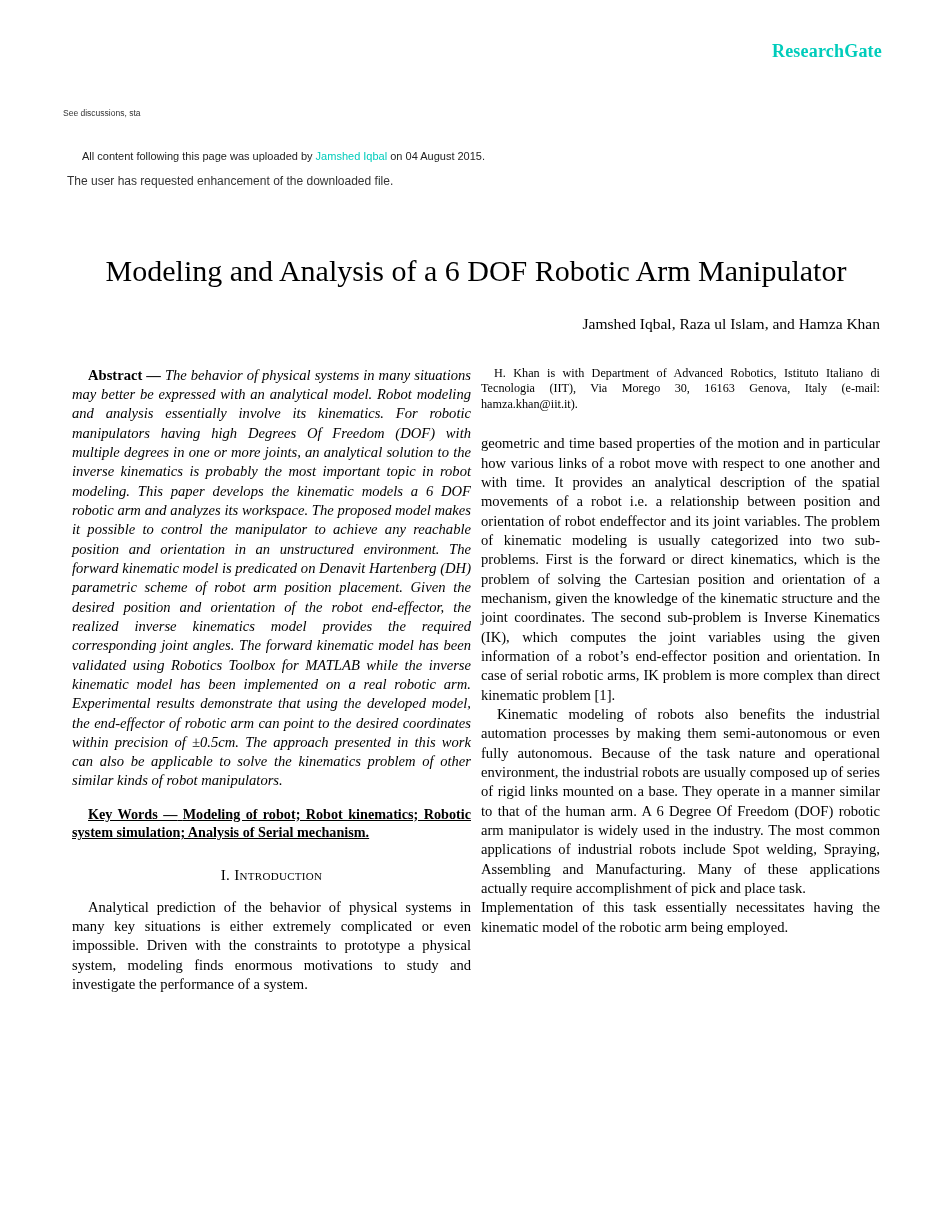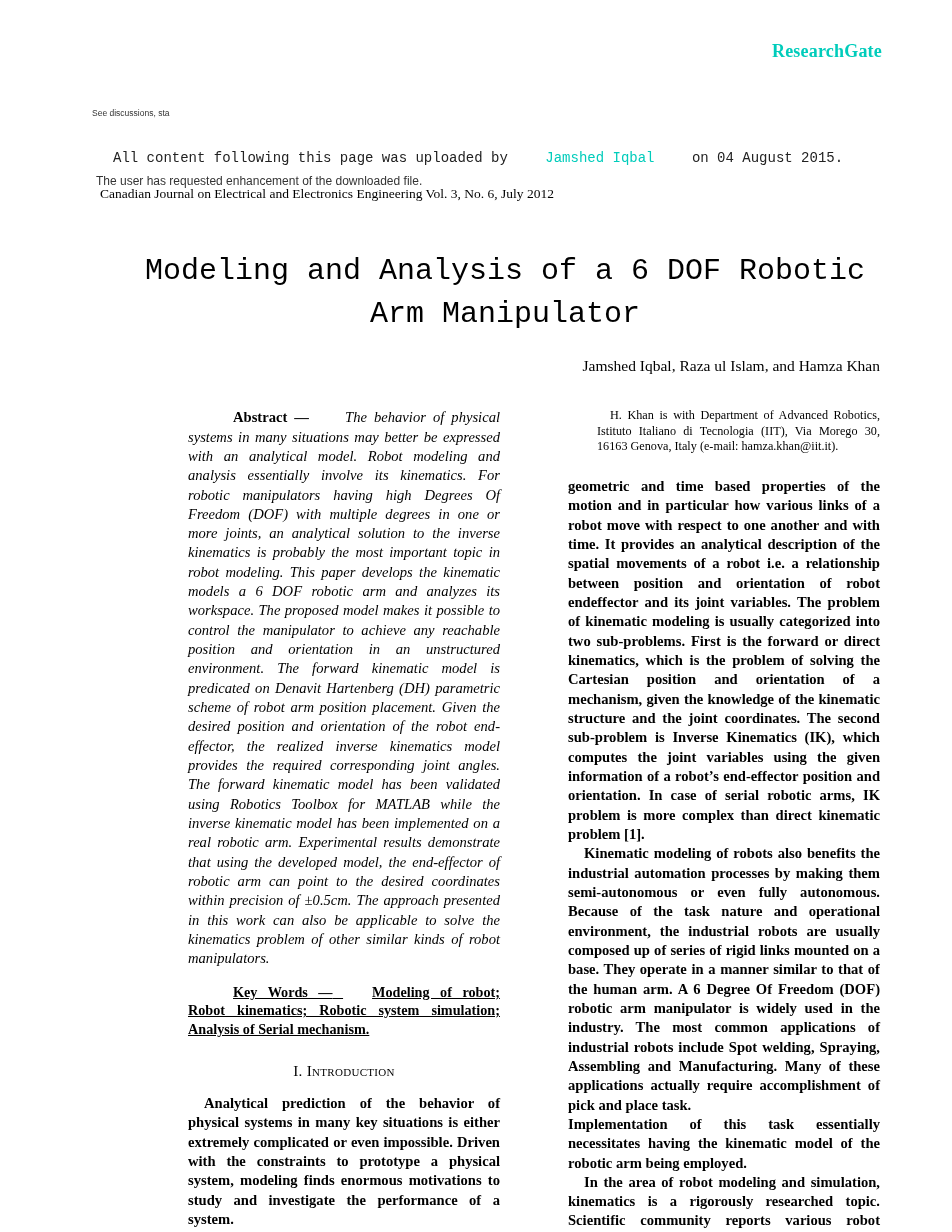--- a/index.html
+++ b/index.html
@@ -1,15 +1,15 @@
 <!DOCTYPE html>
 <html><head>
 <meta charset="utf-8">
 <style>
-  * { box-sizing: border-box; padding-left: 29px; }
+  * { box-sizing: border-box; }
   html, body { margin: 0; padding: 0; background: #e9e9e9; }
   .page {
     position: relative;
     width: 952px;
     height: 1232px;
     margin: 0 auto;
     background: #ffffff;
     font-family: "Liberation Serif", serif;
     color: #000;
     overflow: hidden;
@@ -28,24 +28,24 @@
   .see-discussions {
     position: absolute;
     left: 63px;
     top: 108px;
     font-family: "Liberation Sans", sans-serif;
     font-size: 8.5px;
     color: #333;
   }
   .upload-note {
     position: absolute;
-    left: 55px;
+    left: 82px;
     top: 150px;
-    font-family: Liberation Mono, monospace;
-    font-size: 14px;
+    font-family: Liberation Sans, sans-serif;
+    font-size: 11px;
     color: #222;
   }
   .upload-note .link {
     color: #00ccbb;
     text-decoration: none;
     cursor: pointer;
   }
   .enhance-note {
     position: absolute;
     left: 67px;
@@ -63,21 +63,21 @@
     color: #000;
   }
   .paper {
     position: absolute;
     left: 72px;
     top: 250px;
     width: 808px;
   }
   .title {
     margin: 0;
-    font-family: Liberation Mono, monospace;
+    font-family: Liberation Serif, serif;
     font-size: 30px;
     font-weight: normal;
     text-align: center;
     line-height: 1.42;
   }
   .authors {
     margin-top: 22px;
     text-align: right;
     font-size: 15.5px;
   }
@@ -111,21 +111,20 @@
     margin: 24px 0 14px 0;
     text-align: center;
     font-size: 15.2px;
     font-weight: normal;
     font-variant: small-caps;
     letter-spacing: 0.3px;
   }
   .body-p {
     font-size: 14.6px;
     line-height: 1.325;
-    font-weight: bold;
   }
   .indent { text-indent: 16px; }
   .affiliations {
     margin-bottom: 22px;
   }
   .affil {
     font-size: 12.2px;
     line-height: 1.28;
     text-indent: 13px;
     text-align: justify;
@@ -142,21 +141,20 @@
   <div class="see-discussions">See discussions, sta</div>
 
   <div class="upload-note">
     <span>All content following this page was uploaded by</span>
     <a class="link">Jamshed Iqbal</a>
     <span>on 04 August 2015.</span>
   </div>
 
   <div class="enhance-note">The user has requested enhancement of the downloaded file.</div>
 
-  <div class="journal-line">Canadian Journal on Electrical and Electronics Engineering Vol. 3, No. 6, July 2012</div>
 
   <div class="paper">
 
     <h1 class="title">Modeling and Analysis of a 6 DOF Robotic Arm Manipulator</h1>
 
     <div class="authors">Jamshed Iqbal, Raza ul Islam, and Hamza Khan</div>
 
     <div class="columns">
 
       <div class="col">
@@ -183,19 +181,18 @@
         <div class="affiliations">
           <p class="affil">H. Khan is with Department of Advanced Robotics, Istituto Italiano di Tecnologia (IIT), Via Morego 30, 16163 Genova, Italy (e-mail: hamza.khan@iit.it).</p>
         </div>
 
         <p class="body-p">geometric and time based properties of the motion and in particular how various links of a robot move with respect to one another and with time. It provides an analytical description of the spatial movements of a robot i.e. a relationship between position and orientation of robot endeffector and its joint variables. The problem of kinematic modeling is usually categorized into two sub-problems. First is the forward or direct kinematics, which is the problem of solving the Cartesian position and orientation of a mechanism, given the knowledge of the kinematic structure and the joint coordinates. The second sub-problem is Inverse Kinematics (IK), which computes the joint variables using the given information of a robot’s end-effector position and orientation.  In case of serial robotic arms, IK problem is more complex than direct kinematic problem [1].</p>
 
         <p class="body-p indent">Kinematic modeling of robots also benefits the industrial automation processes by making them semi-autonomous or even fully autonomous. Because of the task nature and operational environment, the industrial robots are usually composed up of series of rigid links mounted on a base. They operate in a manner similar to that of the human arm. A 6 Degree Of Freedom (DOF) robotic arm manipulator is widely used in the industry. The most common applications of industrial robots include Spot welding, Spraying, Assembling and Manufacturing. Many of these applications actually require accomplishment of pick and place task.</p>
 
         <p class="body-p">Implementation of this task essentially necessitates having the kinematic model of the robotic arm being employed.</p>
 
-        <p class="body-p indent">In the area of robot modeling and simulation, kinematics is a rigorously researched topic. Scientific community reports various robot modeling and analysis techniques. These are usually based either on line transformation or point</p>
 
       </div>
 
     </div>
   </div>
 </div>
 
 </body></html>

